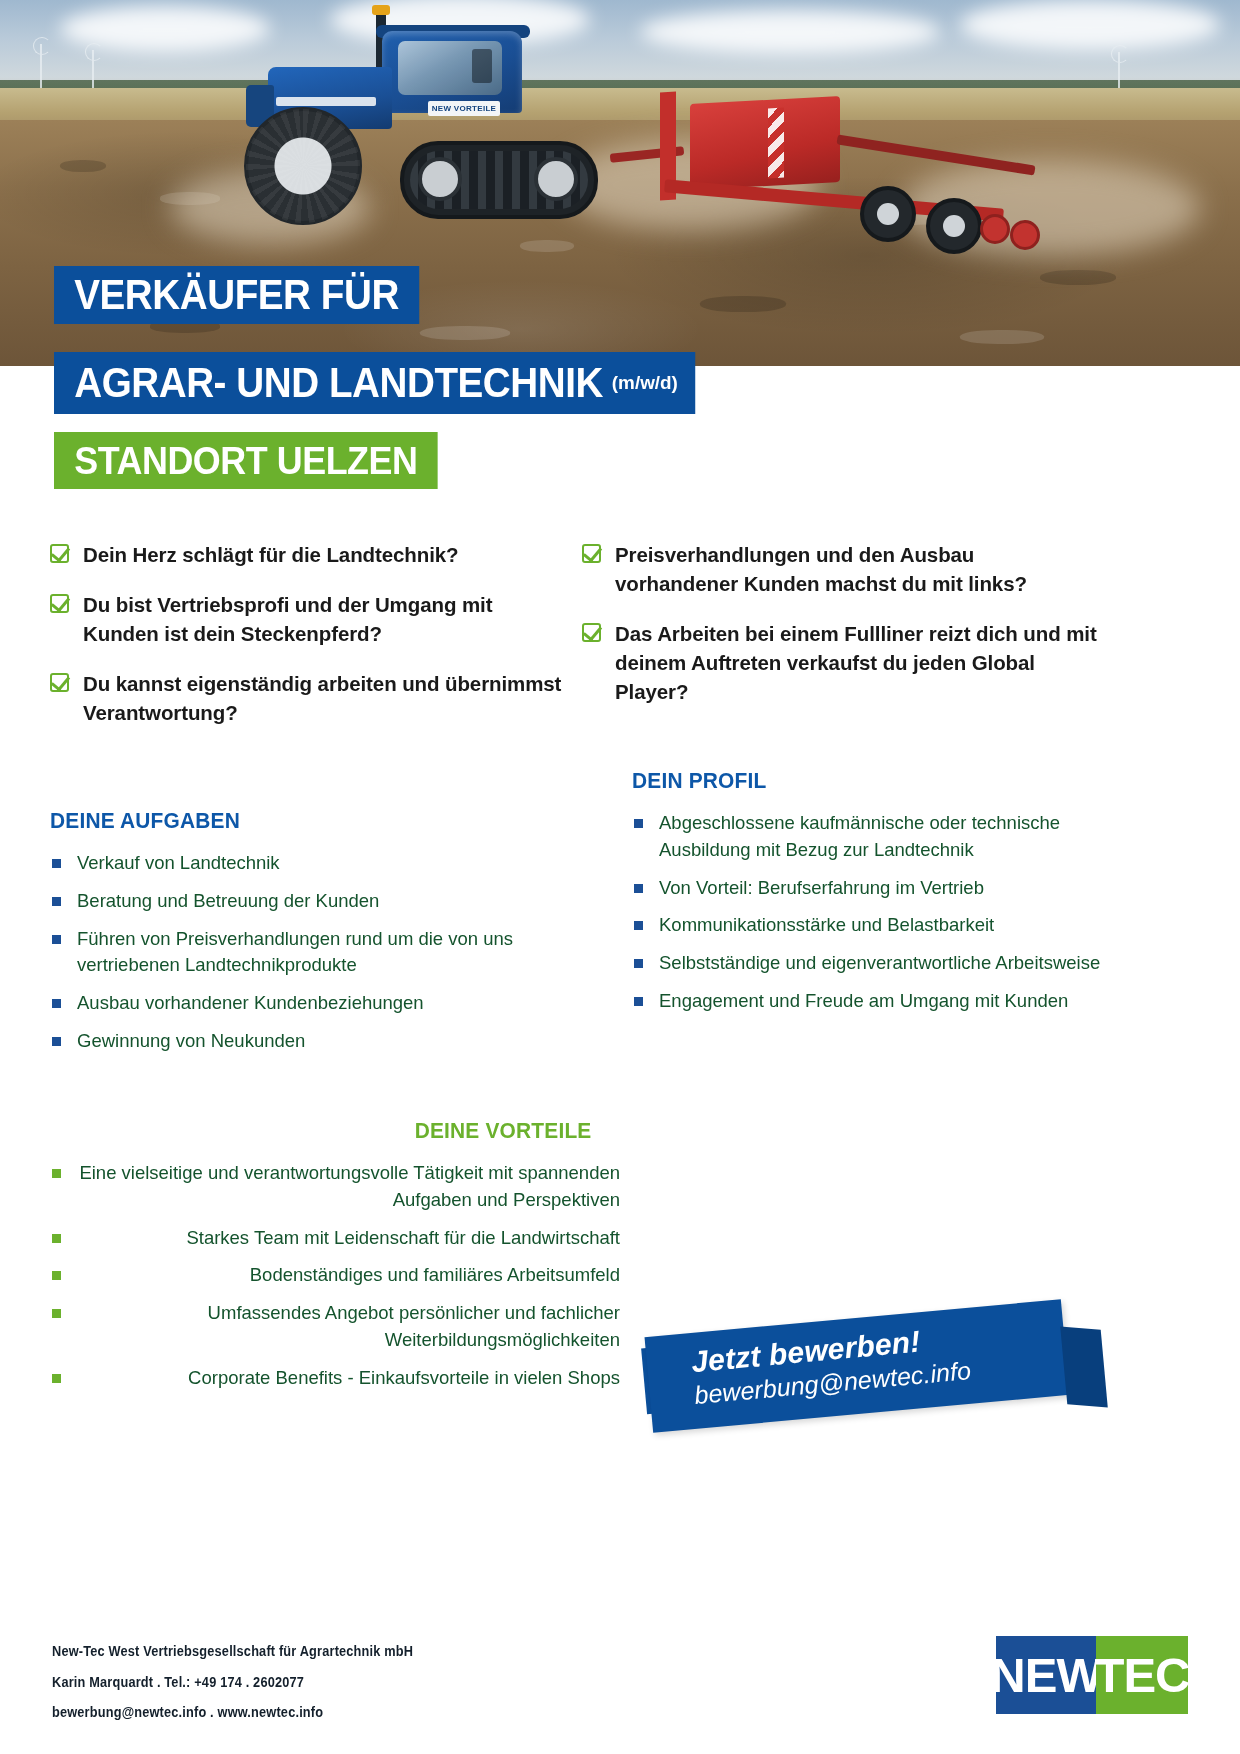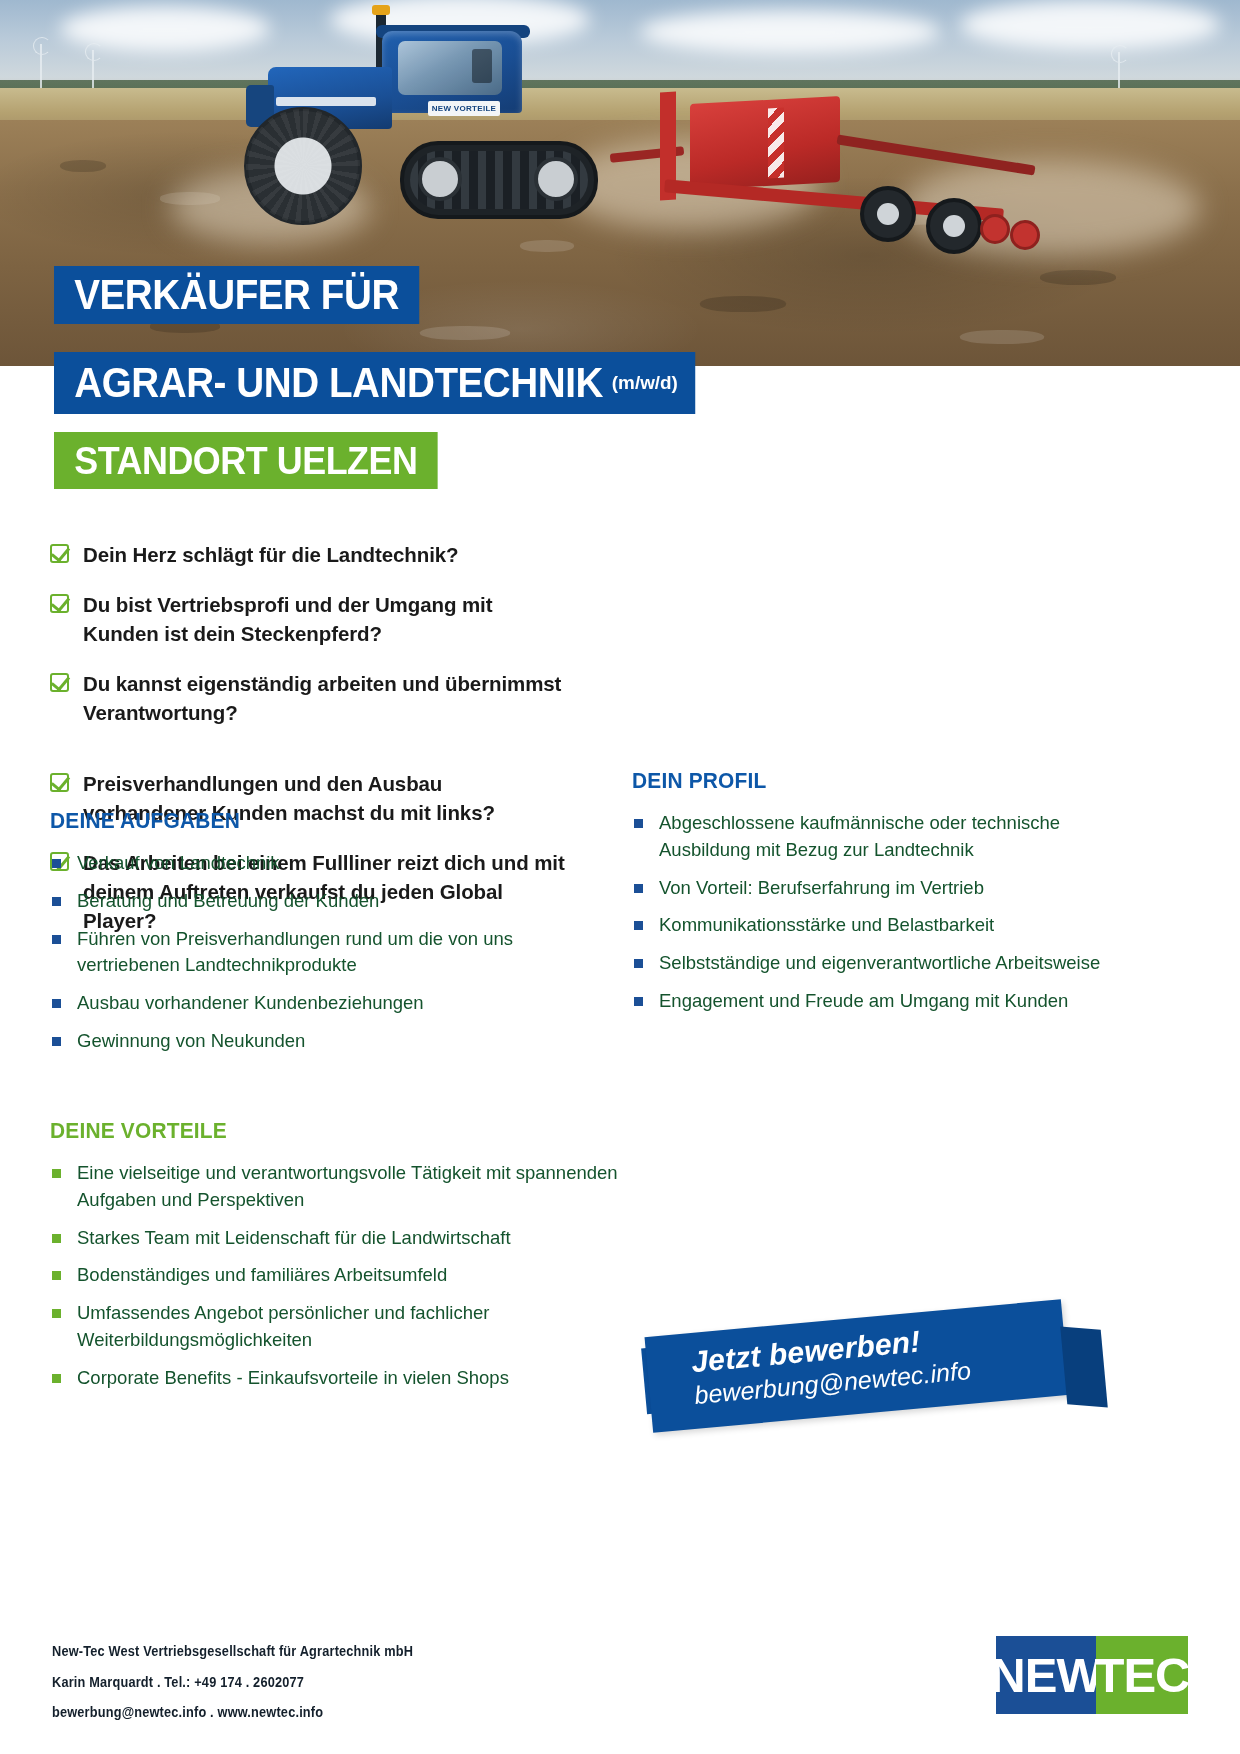--- a/index.html
+++ b/index.html
@@ -197,21 +197,21 @@
   }
   .band3 {
     left:54px; top:432px; height:57px; padding:0 22px;
     background:#6bb12d; font-size:39px;
     transform:scaleX(.92); transform-origin:left center;
   }
 
   
   .checklist {
     position:absolute; left:50px; top:540px; width:1140px;
-    display:flex; gap:20px;flex-direction:column;
+    display:flex; gap:12px;
   }
   .check-col { width:520px; }
   .check-item {
     display:flex; gap:14px; margin-bottom:21px;
     align-items:flex-start;
   }
   .chk {
     flex:0 0 auto; width:19px; height:19px; margin-top:4px;
     border:2.2px solid #6bb12d; border-radius:3px;
     position:relative;
@@ -242,21 +242,21 @@
     font-size:18.5px; color:#14532d; line-height:1.45;
   }
   .b-list li::before {
     content:""; position:absolute; left:2px; top:9px;
     width:9px; height:9px; background:#1b4f96;
   }
   .b-list.green li::before { background:#6bb12d; }
 
   .col-aufgaben { position:absolute; left:50px; top:808px; width:560px; }
   .col-profil   { position:absolute; left:632px; top:768px; width:470px; }
-  .col-vorteile { position:absolute; left:50px; top:1118px; width:570px; }
+  .col-vorteile { position:absolute; left:50px; top:1118px; width:570px;text-align:right; }
 
   
   .ribbon-wrap {
     position:absolute; left:648px; top:1292px; width:440px; height:150px;
   }
   .ribbon {
     position:absolute; left:0; top:26px; width:418px; height:96px;
     background:#0b4f9b;
     transform:rotate(-5.2deg);
     box-shadow:2px 3px 6px rgba(0,0,0,.16);

